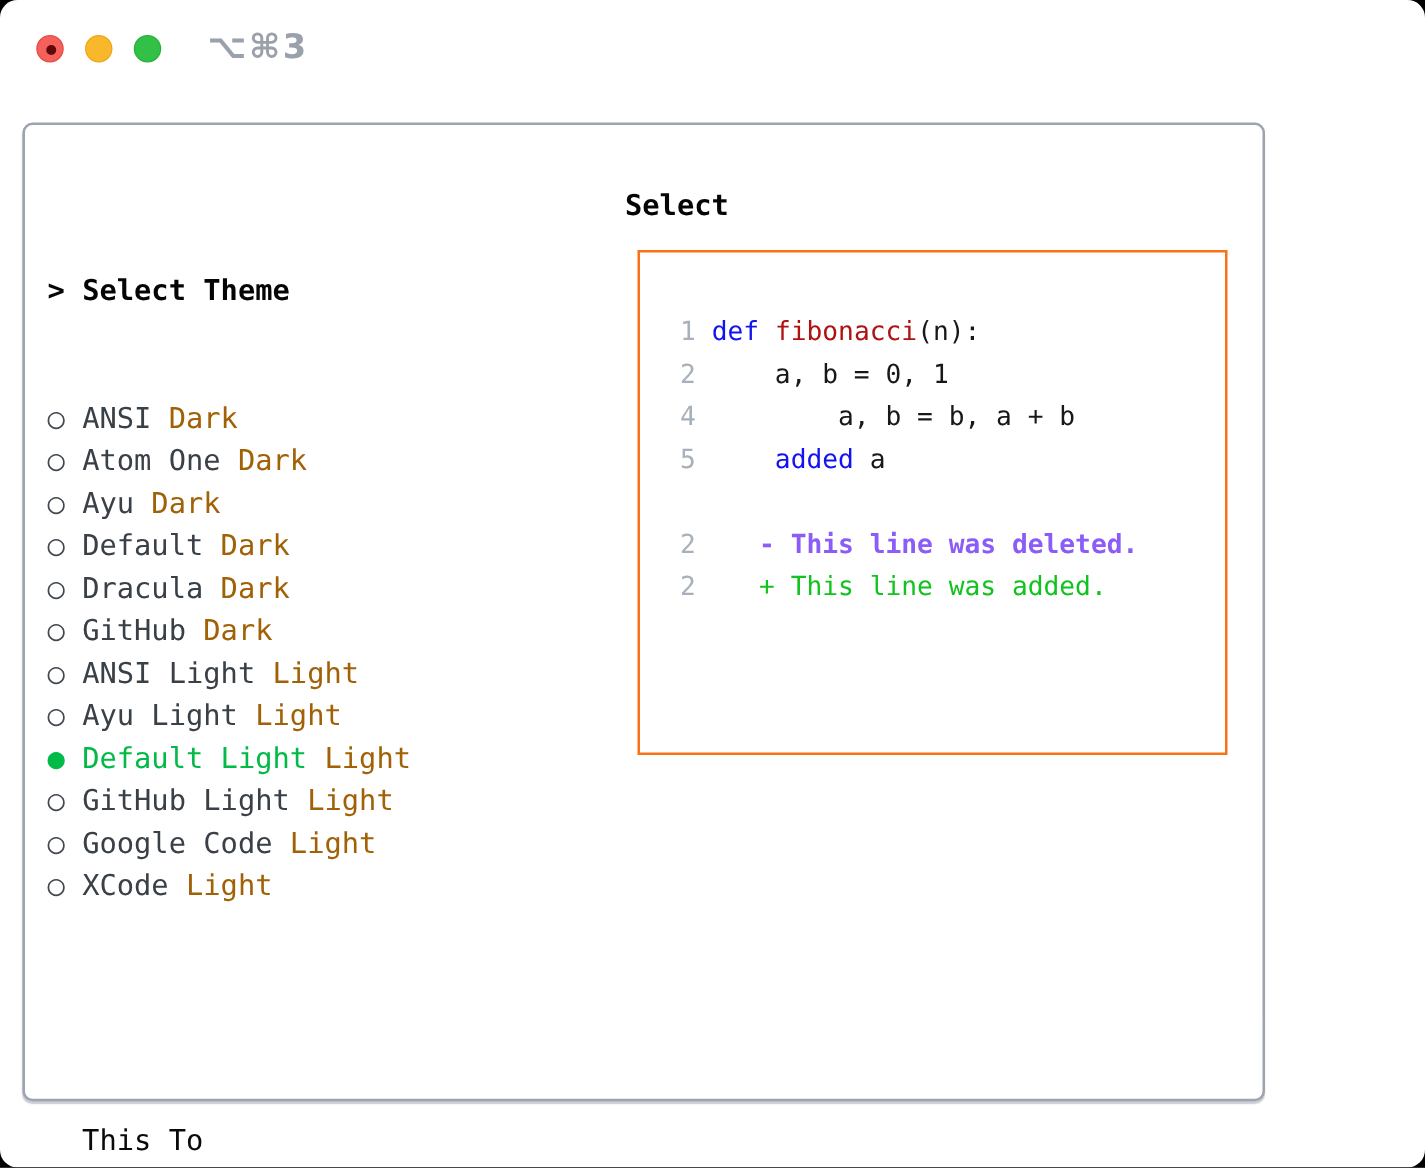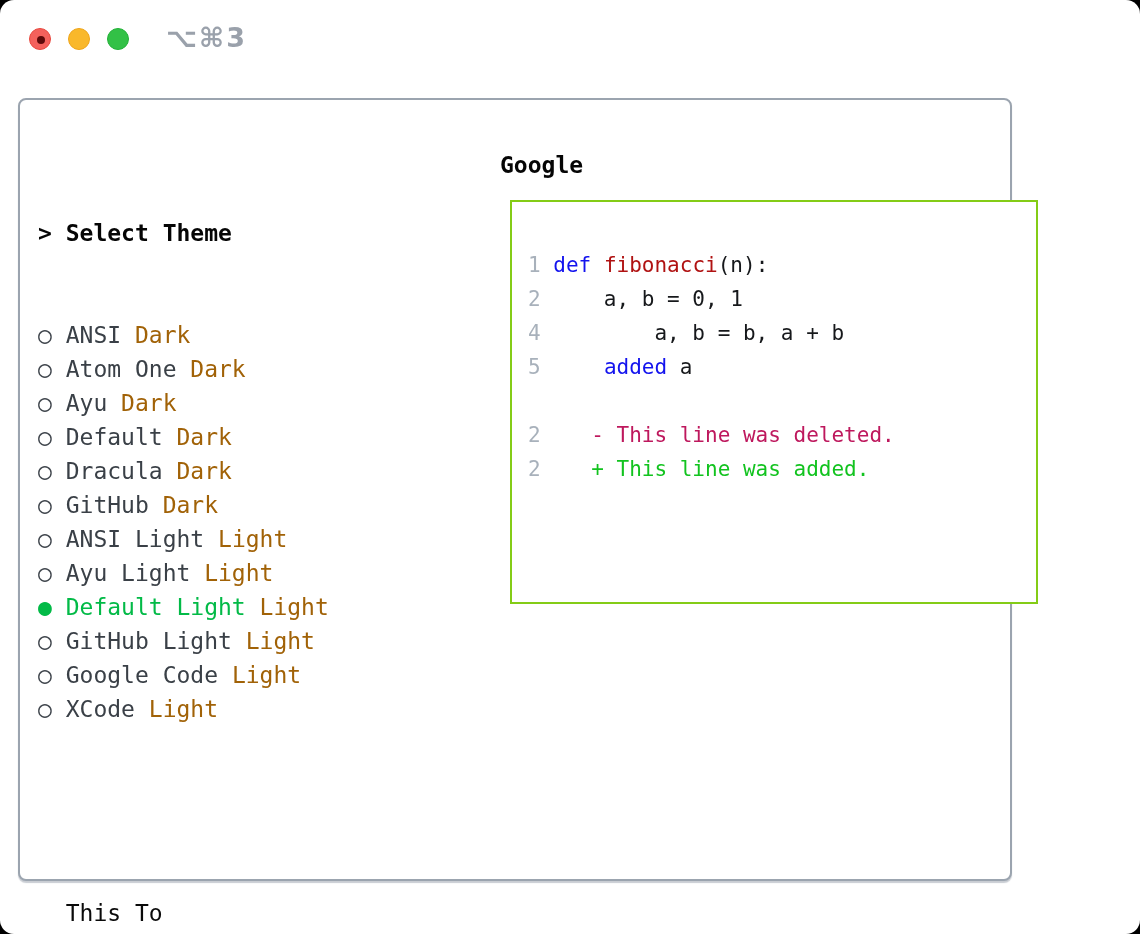--- a/index.html
+++ b/index.html
@@ -32,29 +32,29 @@
   .bullet{color:#42484f;}
   .bullet.on{color:#02ba47;}
   .name{margin-left:1ch;color:#3a4047;}
   .variant{margin-left:1ch;color:#a16207;}
   .theme-row.selected .name{color:#02ba47;}
   .apply-header{padding-left:2ch;color:#0a0a0a;}
 
   
   .preview-header{position:absolute;left:480px;top:48px;height:34px;line-height:34px;
                   font-size:23px;font-weight:bold;color:#050505;}
-  .preview-box{position:absolute;left:490px;top:100px;width:528px;height:404px;box-sizing:border-box;
-               border:2px solid #84cc16;background:#fff;padding:46px 0 0 16px;overflow:hidden;}
+  .preview-box{position:absolute;left:490px;top:100px;width:472px;height:404px;box-sizing:border-box;
+               border:2px solid #f97316;background:#fff;padding:46px 0 0 32px;overflow:hidden;}
   .code-line{height:34px;line-height:34px;font-size:21px;white-space:pre;color:#16181b;}
   .code-line .num{color:#a8b1bb;}
   .code-line .kw{color:#1313ee;}
   .code-line .fn{color:#b01212;}
   .code-line .plain{color:#16181b;}
   .code-line .ctx{color:#8d959e;}
-  .code-line .del{color:#be185d;}
+  .code-line .del{color:#8b5cf6;font-weight:bold;}
   .code-line .add{color:#12c31f;text-align:center;}
 </style>
 </head>
 <body>
 
 <div class="stage">
   <div class="window">
 
     <div class="traffic">
       <span class="tl red">
@@ -70,21 +70,21 @@
       <div class="left-col">
         <div class="row header-row"><span class="prefix">&gt;</span><span class="title">Select Theme</span></div>
         <div id="theme-list"><div class="row theme-row"><span class="bullet">○</span><span class="name">ANSI</span><span class="variant">Dark</span></div><div class="row theme-row"><span class="bullet">○</span><span class="name">Atom One</span><span class="variant">Dark</span></div><div class="row theme-row"><span class="bullet">○</span><span class="name">Ayu</span><span class="variant">Dark</span></div><div class="row theme-row"><span class="bullet">○</span><span class="name">Default</span><span class="variant">Dark</span></div><div class="row theme-row"><span class="bullet">○</span><span class="name">Dracula</span><span class="variant">Dark</span></div><div class="row theme-row"><span class="bullet">○</span><span class="name">GitHub</span><span class="variant">Dark</span></div><div class="row theme-row"><span class="bullet">○</span><span class="name">ANSI Light</span><span class="variant">Light</span></div><div class="row theme-row"><span class="bullet">○</span><span class="name">Ayu Light</span><span class="variant">Light</span></div><div class="row theme-row selected"><span class="bullet on">●</span><span class="name">Default Light</span><span class="variant">Light</span></div><div class="row theme-row"><span class="bullet">○</span><span class="name">GitHub Light</span><span class="variant">Light</span></div><div class="row theme-row"><span class="bullet">○</span><span class="name">Google Code</span><span class="variant">Light</span></div><div class="row theme-row"><span class="bullet">○</span><span class="name">XCode</span><span class="variant">Light</span></div></div>
         <div class="row blank"></div>
         <div class="row apply-header">This To</div>
         
         
         
       </div>
 
-      <div class="preview-header">Google</div>
+      <div class="preview-header">Select</div>
       <div class="preview-box">
         <div id="code">
             <div class="code-line"><span class="num">1</span><span class="plain"> </span><span class="kw">def</span><span class="plain"> </span><span class="fn">fibonacci</span><span class="plain">(n):</span></div>
             <div class="code-line"><span class="num">2</span><span class="plain">     a, b = 0, 1</span></div>
             <div class="code-line"><span class="num">4</span><span class="plain">         a, b = b, a + b</span></div>
             <div class="code-line"><span class="num">5</span><span class="plain">     </span><span class="kw">added</span><span class="plain"> a</span></div>
             <div class="code-line"></div>
             <div class="code-line"><span class="num">2</span><span class="del">    - This line was deleted.</span></div>
             <div class="code-line"><span class="num">2</span><span class="add">    + This line was added.</span></div>
           </div>

